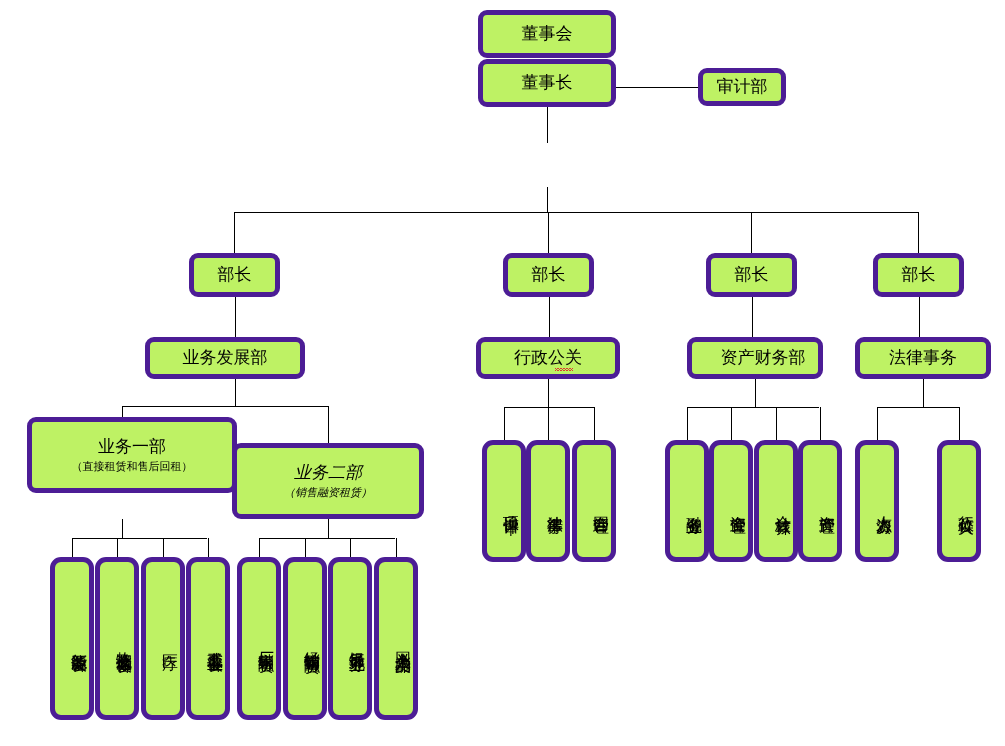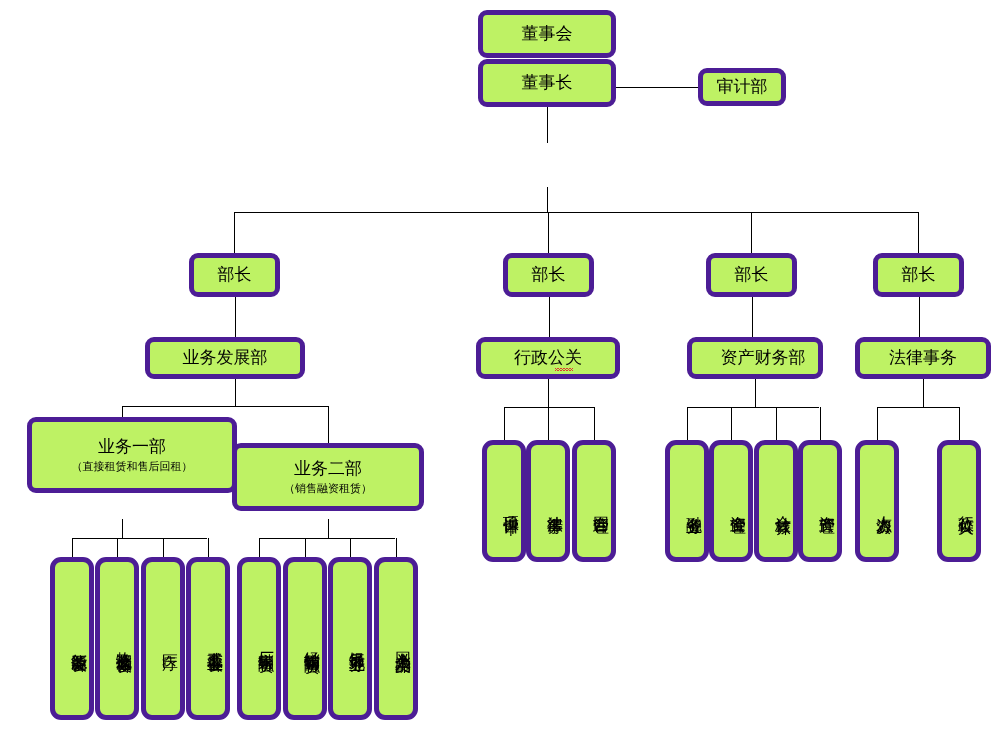--- a/index.html
+++ b/index.html
@@ -155,21 +155,21 @@
       </div>
       <div class="node" style="left: 855px; top: 337px; width: 136px; height: 42px;">
         <span class="l1">法律事务</span>
       </div>
     </div>
   <div id="business-units">
       <div class="node two-line" style="left: 17px; top: 417px; width: 210px; height: 76px; margin-left: 10px;">
         <span class="l1">业务一部</span>
         <span class="l2">（直接租赁和售后回租）</span>
       </div>
-      <div class="node two-line" style="left: 232px; top: 443px; width: 192px; height: 68px;">
+      <div class="node two-line" style="left: 232px; top: 443px; width: 192px; height: 76px; font-style: italic;">
         <span class="l1">业务二部</span>
         <span class="l2">（销售融资租赁）</span>
       </div>
     </div>
   <div id="leaves">
       <div class="node vert" style="left: 50px; top: 557px; width: 44px; height: 163px;">
         <span>新能源设备</span>
       </div>
       <div class="node vert" style="left: 95px; top: 557px; width: 44px; height: 163px;">
         <span>物流及仓储设备</span>

